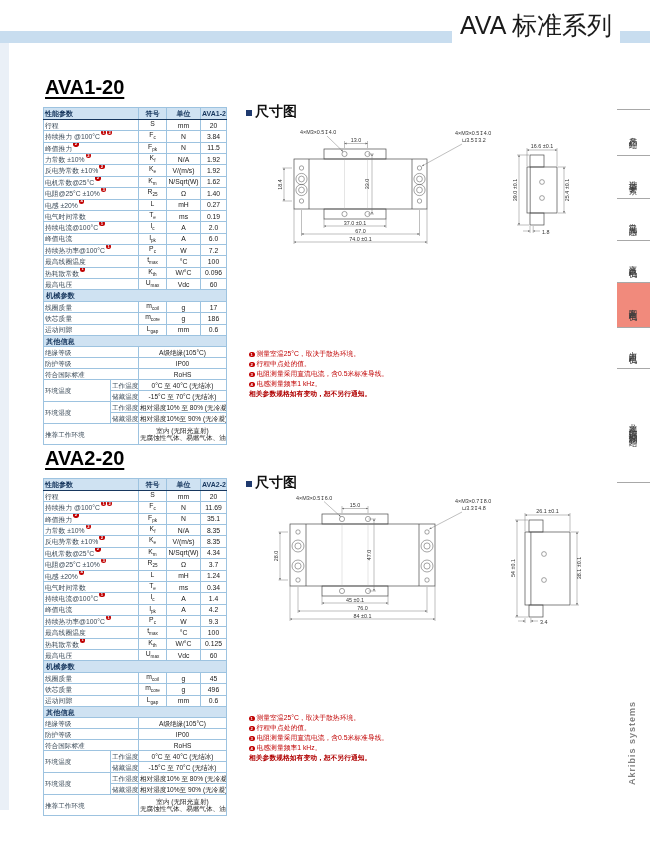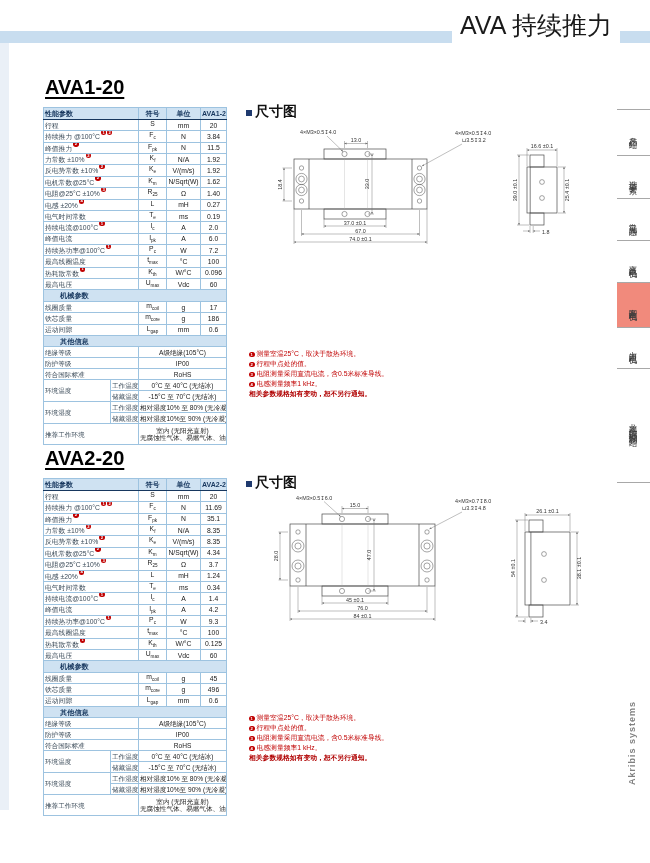--- a/index.html
+++ b/index.html
@@ -21,21 +21,21 @@
       font-size:6.8px;border-top:1.6px solid #17375e;border-bottom:1.6px solid #17375e;
       border-left:.6px solid #9dc3e0;border-right:.6px solid #9dc3e0;}
   table.spec td,table.spec th{border:.5px solid #9dc3e0;padding:0 1px;height:9.4px;
       line-height:7px;vertical-align:middle;overflow:hidden;white-space:nowrap;}
   table.spec thead th{background:#cfe2f2;color:#17375e;font-size:7px;height:11px;
       border-bottom:.9px solid #17375e;}
   th.c-param,td.c-param{text-align:left;padding-left:2px;}
   td.c-param{color:#3a4a58;}
   .c-sym,.c-unit,.c-val{text-align:center;}
   tr.sec-hdr td{background:#cfe2f2;color:#17375e;font-weight:bold;font-size:7.2px;height:10.5px;
-      text-align:left;padding-left:16px;border-top:1px solid #17375e;}
+      text-align:left;padding-left:2px;border-top:1px solid #17375e;}
   tr.oi td{height:10px;font-size:6.6px;}
   td.oi-l{text-align:left;padding-left:2px;color:#3a4a58;}
   td.oi-c{text-align:center;color:#3a4a58;}
   td.oi-v{text-align:center;}
   tr.rec td{height:20px;}
   td.rec-v{line-height:9px;white-space:normal;}
   sub.s{font-size:4.6px;}
   sup.note{display:inline-flex;gap:.5px;position:relative;top:-2.5px;margin-left:1px;}
   .badge{display:inline-block;width:5.5px;height:5.5px;border-radius:50%;background:#c00000;
       color:#fff;font-size:4.2px;line-height:5.6px;text-align:center;font-weight:bold;}
@@ -62,21 +62,21 @@
 
   .brand{position:absolute;left:582px;top:737px;width:100px;height:12px;line-height:12px;
       text-align:center;transform:rotate(-90deg);color:#808080;font-size:9px;font-weight:600;letter-spacing:1px;}
 </style>
 </head>
 <body>
 
 <div class="left-strip"></div>
 <div class="band band-l"></div>
 <div class="band band-r"></div>
-<div class="series-title">AVA 持续推力</div>
+<div class="series-title">AVA 标准系列</div>
 
 <h2 class="model-title" style="top:76px">AVA1-20</h2>
 
 <table class="spec" style="top:107px">
   <colgroup>
       <col style="width:67px">
       <col style="width:28px">
       <col style="width:28px">
       <col style="width:34px">
       <col style="width:13px">

